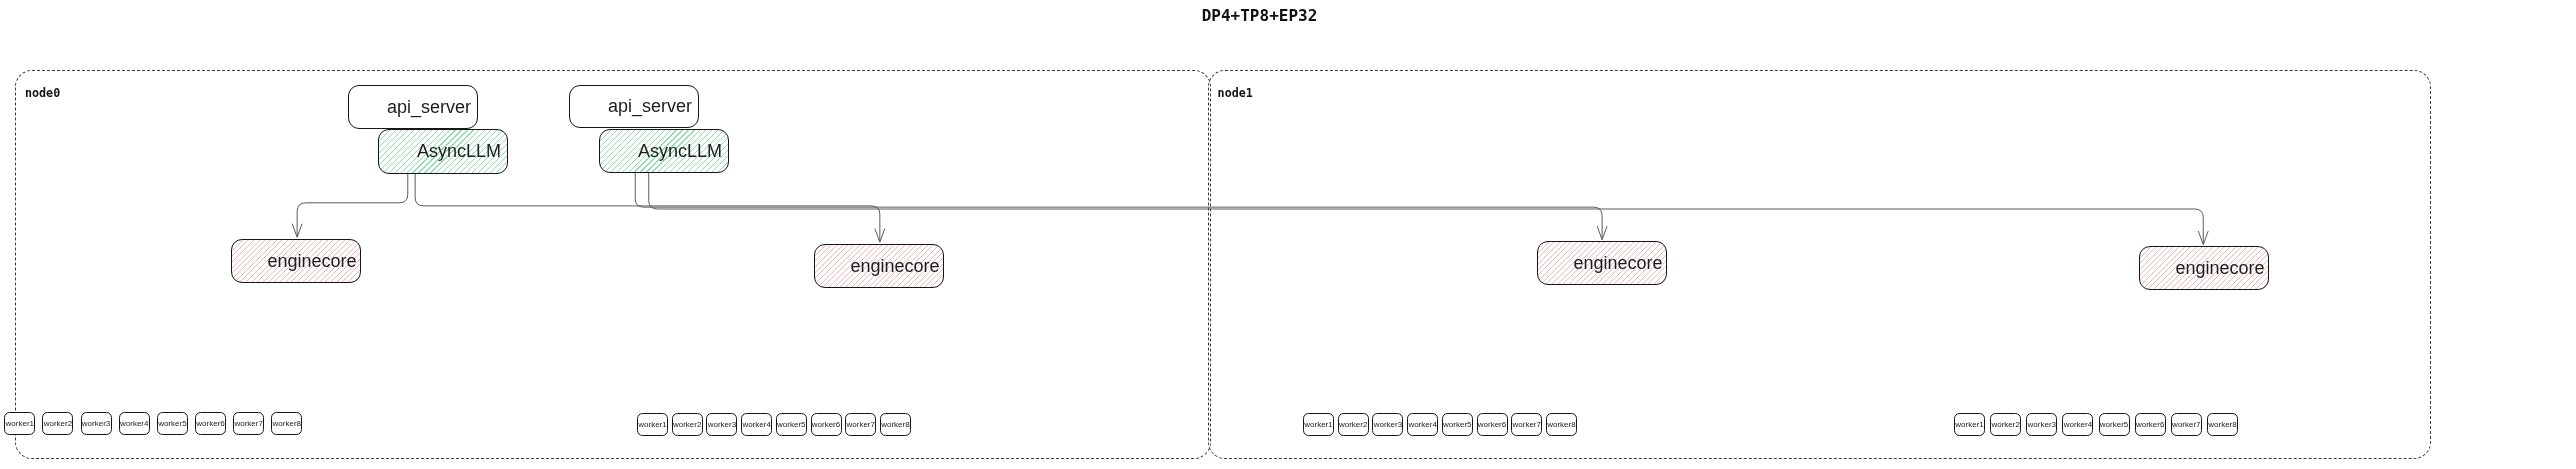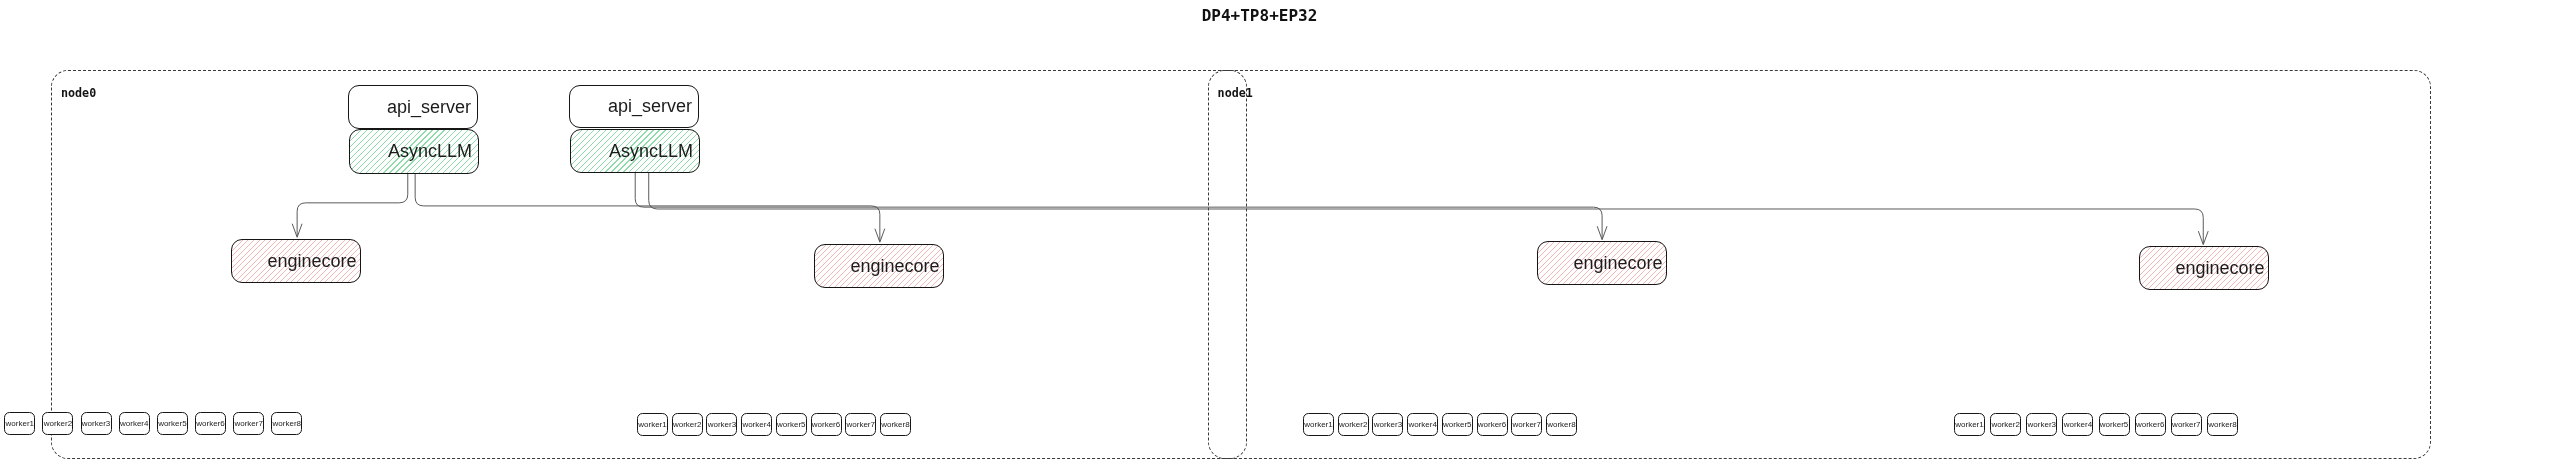--- a/index.html
+++ b/index.html
@@ -25,40 +25,41 @@
     font-family:"DejaVu Sans Mono",monospace;
     font-weight:bold;font-size:16px;color:#111;
     letter-spacing:0px;
   }
   .node-box{
     position:absolute;
     border:1.2px dashed var(--node-border);
     border-radius:17px;
     background:transparent;
   }
-  #node0{left:15.4px;top:70px;width:1196px;height:389px;margin-left:36px;}
+  #node0{left:15.4px;top:70px;width:1196px;height:389px;}
   #node1{left:1208px;top:70px;width:1223px;height:389px;}
   .node-label{
     position:absolute;top:14.8px;left:8.6px;
     font-family:"DejaVu Sans Mono",monospace;
     font-weight:600;font-size:11.7px;color:#141414;
   }
   .shape{
     position:absolute;
     display:flex;align-items:center;justify-content:center;
     border:1.4px solid var(--border);
     background:#ffffff;
     font-size:18px;color:var(--text);
     border-radius:11px;
     padding-left:32px;
   }
   .hatch-green{
     background:repeating-linear-gradient(135deg,
       rgba(0,0,0,0) 0px, rgba(0,0,0,0) 3.3px,
       var(--asyncllm-hatch) 3.3px, var(--asyncllm-hatch) 4.2px);
+    margin-left:29px;
   }
   .hatch-pink{
     background:repeating-linear-gradient(135deg,
       rgba(0,0,0,0) 0px, rgba(0,0,0,0) 3.3px,
       var(--enginecore-hatch) 3.3px, var(--enginecore-hatch) 4px);
   }
   #api1{left:348px;top:85px;width:130px;height:44px;}
   #llm1{left:349px;top:129px;width:130px;height:45px;}
   #api2{left:569px;top:85px;width:130px;height:43px;}
   #llm2{left:570px;top:129px;width:130px;height:44px;}

